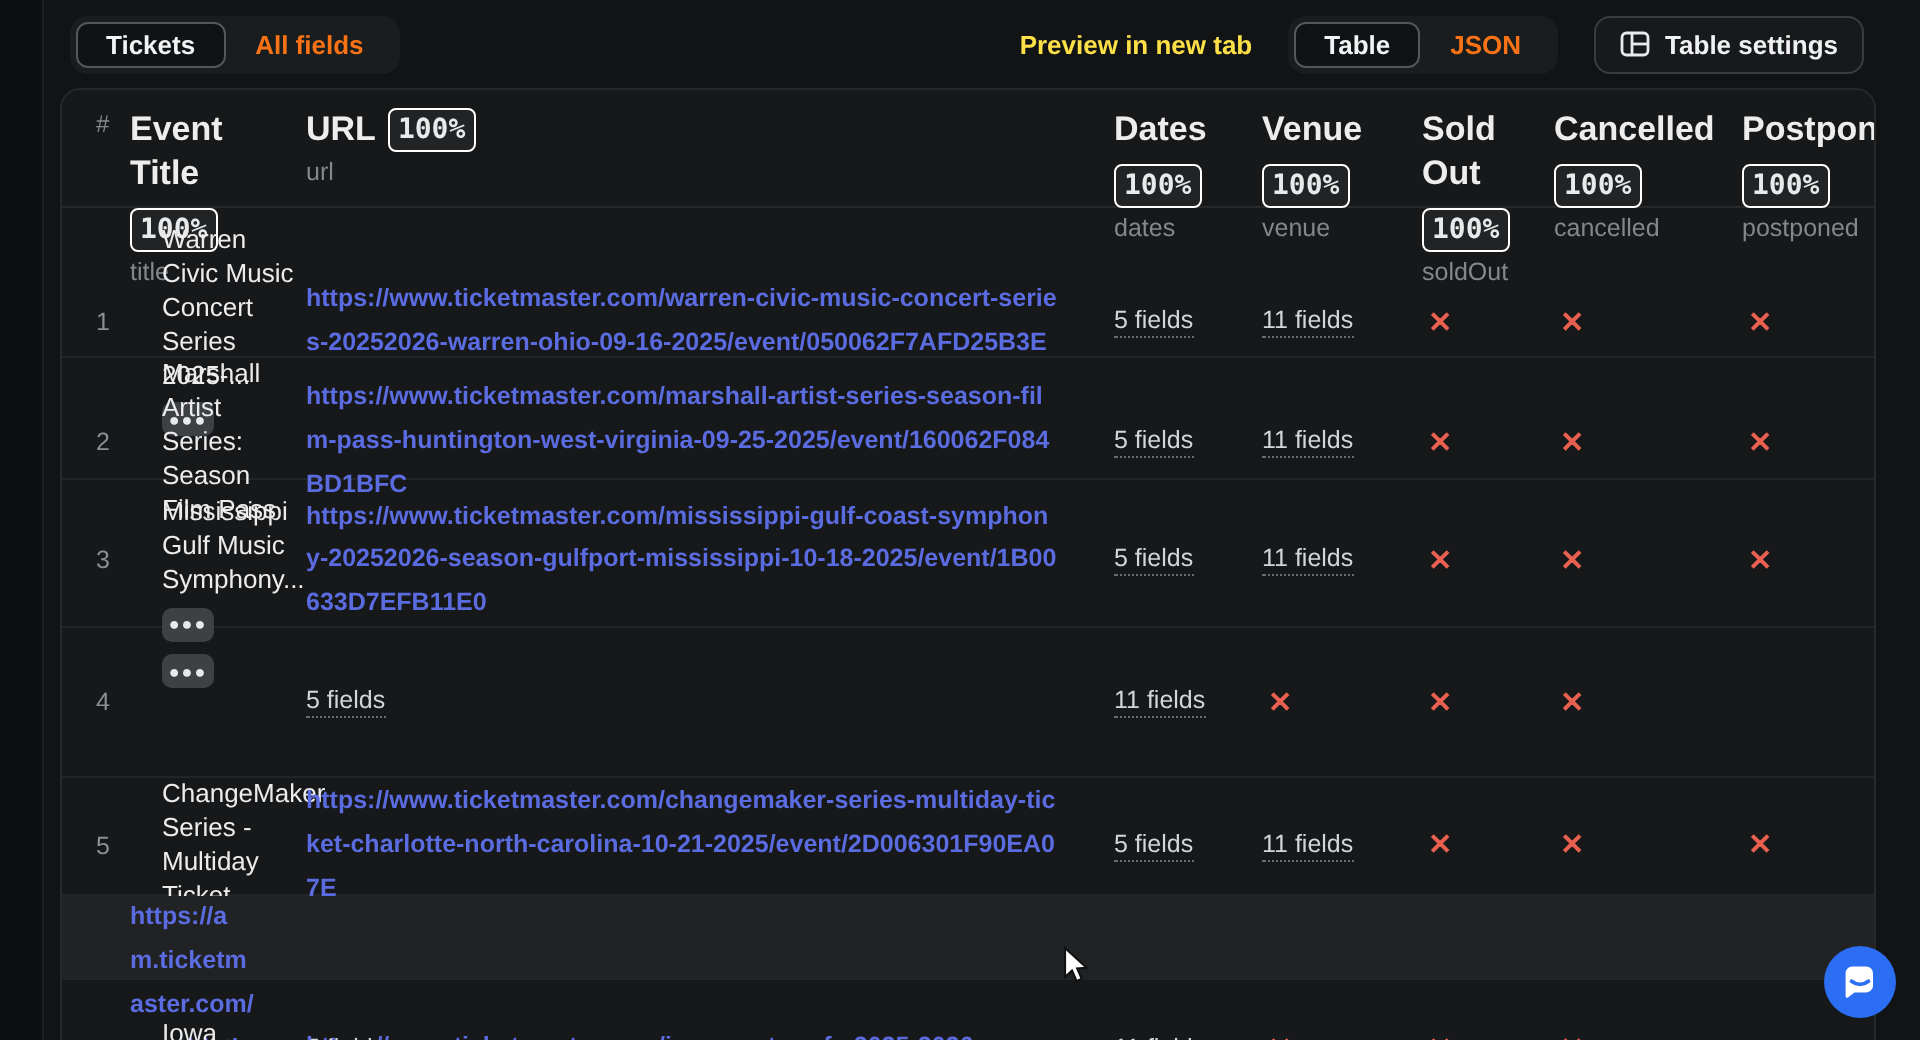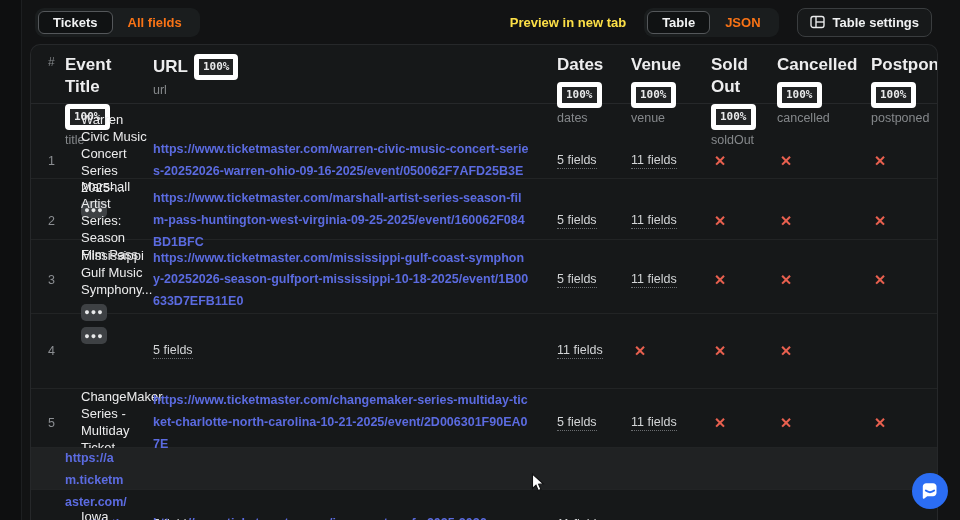--- a/index.html
+++ b/index.html
@@ -48,22 +48,22 @@
     display:grid;
     grid-template-columns:34px 88px 404px 74px 80px 66px 94px 68px;
   }
   .thead {
     height:59px; border-bottom:1px solid #26282a; padding-top:9px;
   }
   .th { padding-right:6px; }
   .th .lbl-line { display:flex; align-items:center; gap:6px; flex-wrap:wrap; }
   .th .lbl { font-size:17px; font-weight:700; color:#ededee; line-height:1.3; }
   .badge {
-    font-family:"DejaVu Sans Mono", monospace; font-size:11px; font-weight:700;
-    color:#e8e9ea; background:#212324; border:5px solid #ffffff;
+    font-family:"DejaVu Sans Mono", monospace; font-size:14px; font-weight:700;
+    color:#e8e9ea; background:#212324; border:1px solid #ffffff;
     border-radius:4px; padding:1px 4px; line-height:1.3; white-space:nowrap;
   }
   .th .sub { font-size:12.5px; color:#85888b; margin-top:2px; line-height:1.3; }
   .num-h { font-size:12px; color:#85888b; padding-left:17px; padding-top:1px; }
   
   .row { border-bottom:1px solid #222425; position:relative; }
   .row.hl { background:#202223; }
   .cell-num {
     font-size:12.5px; color:#8b8e92; padding-left:17px;
     display:flex; align-items:center;

